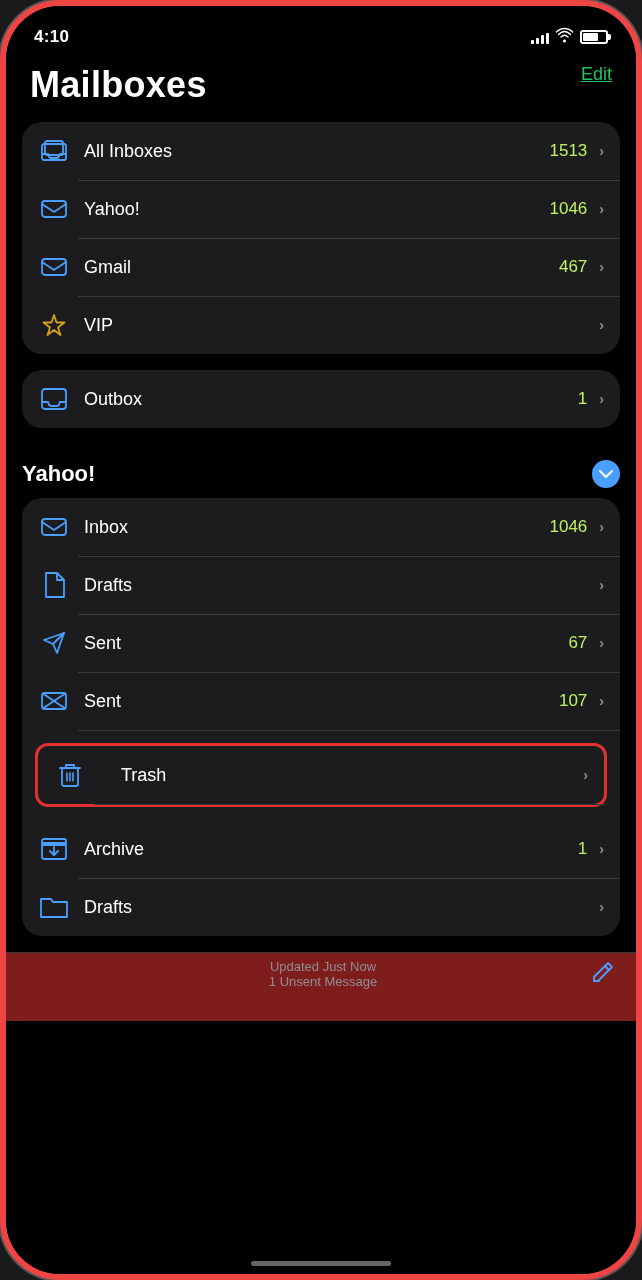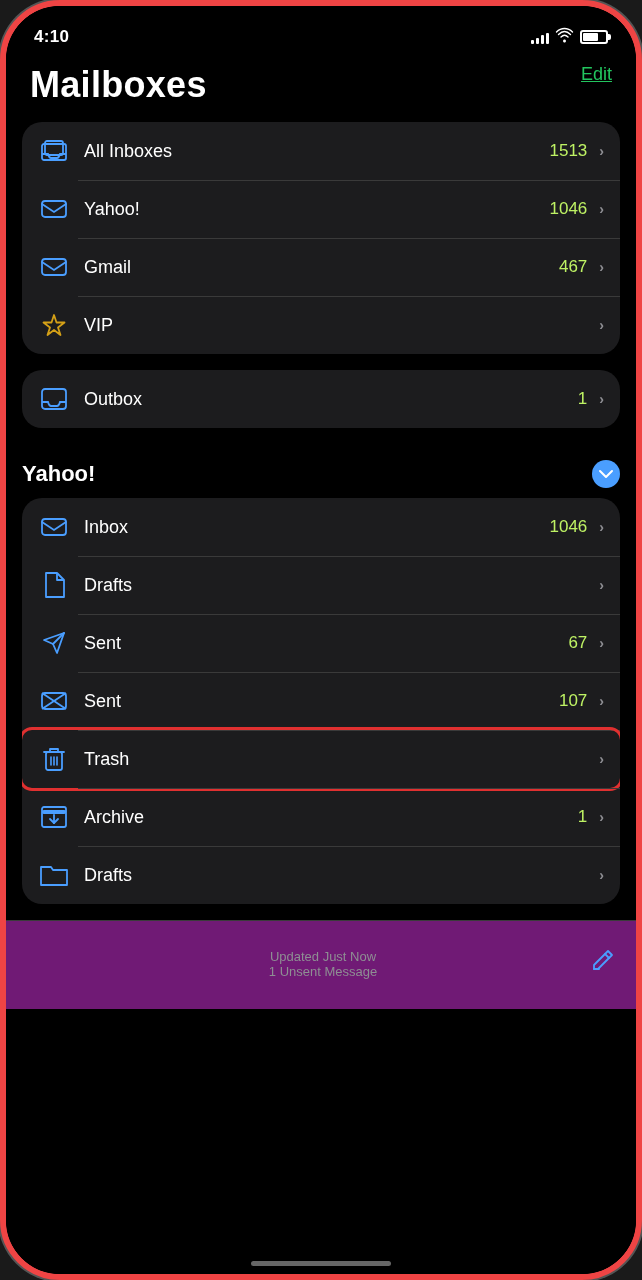--- a/index.html
+++ b/index.html
@@ -227,30 +227,31 @@
       color: #fff;
       font-size: 13px;
     }
 
     
     .trash-row {
       outline: 3px solid #e03030;
       border-radius: 10px;
       position: relative;
       z-index: 2;
-      margin: 0;
+      margin: 16px;
+      gap: 21px;
     }
 
     
     .bottom-bar {
-      background: #701a75;
+      background: #7f1d1d;
       border-top: 0.5px solid #3a3a3a;
-      padding: 26px 20px 30px 20px;
-      display: flex;
-      align-items: flex-end;
+      padding: 6px 20px 30px 20px;
+      display: flex;
+      align-items: flex-start;
       justify-content: space-between;
     }
 
     .bottom-info {
       display: flex;
       flex-direction: column;
       align-items: center;
       flex: 1;
     }
 

